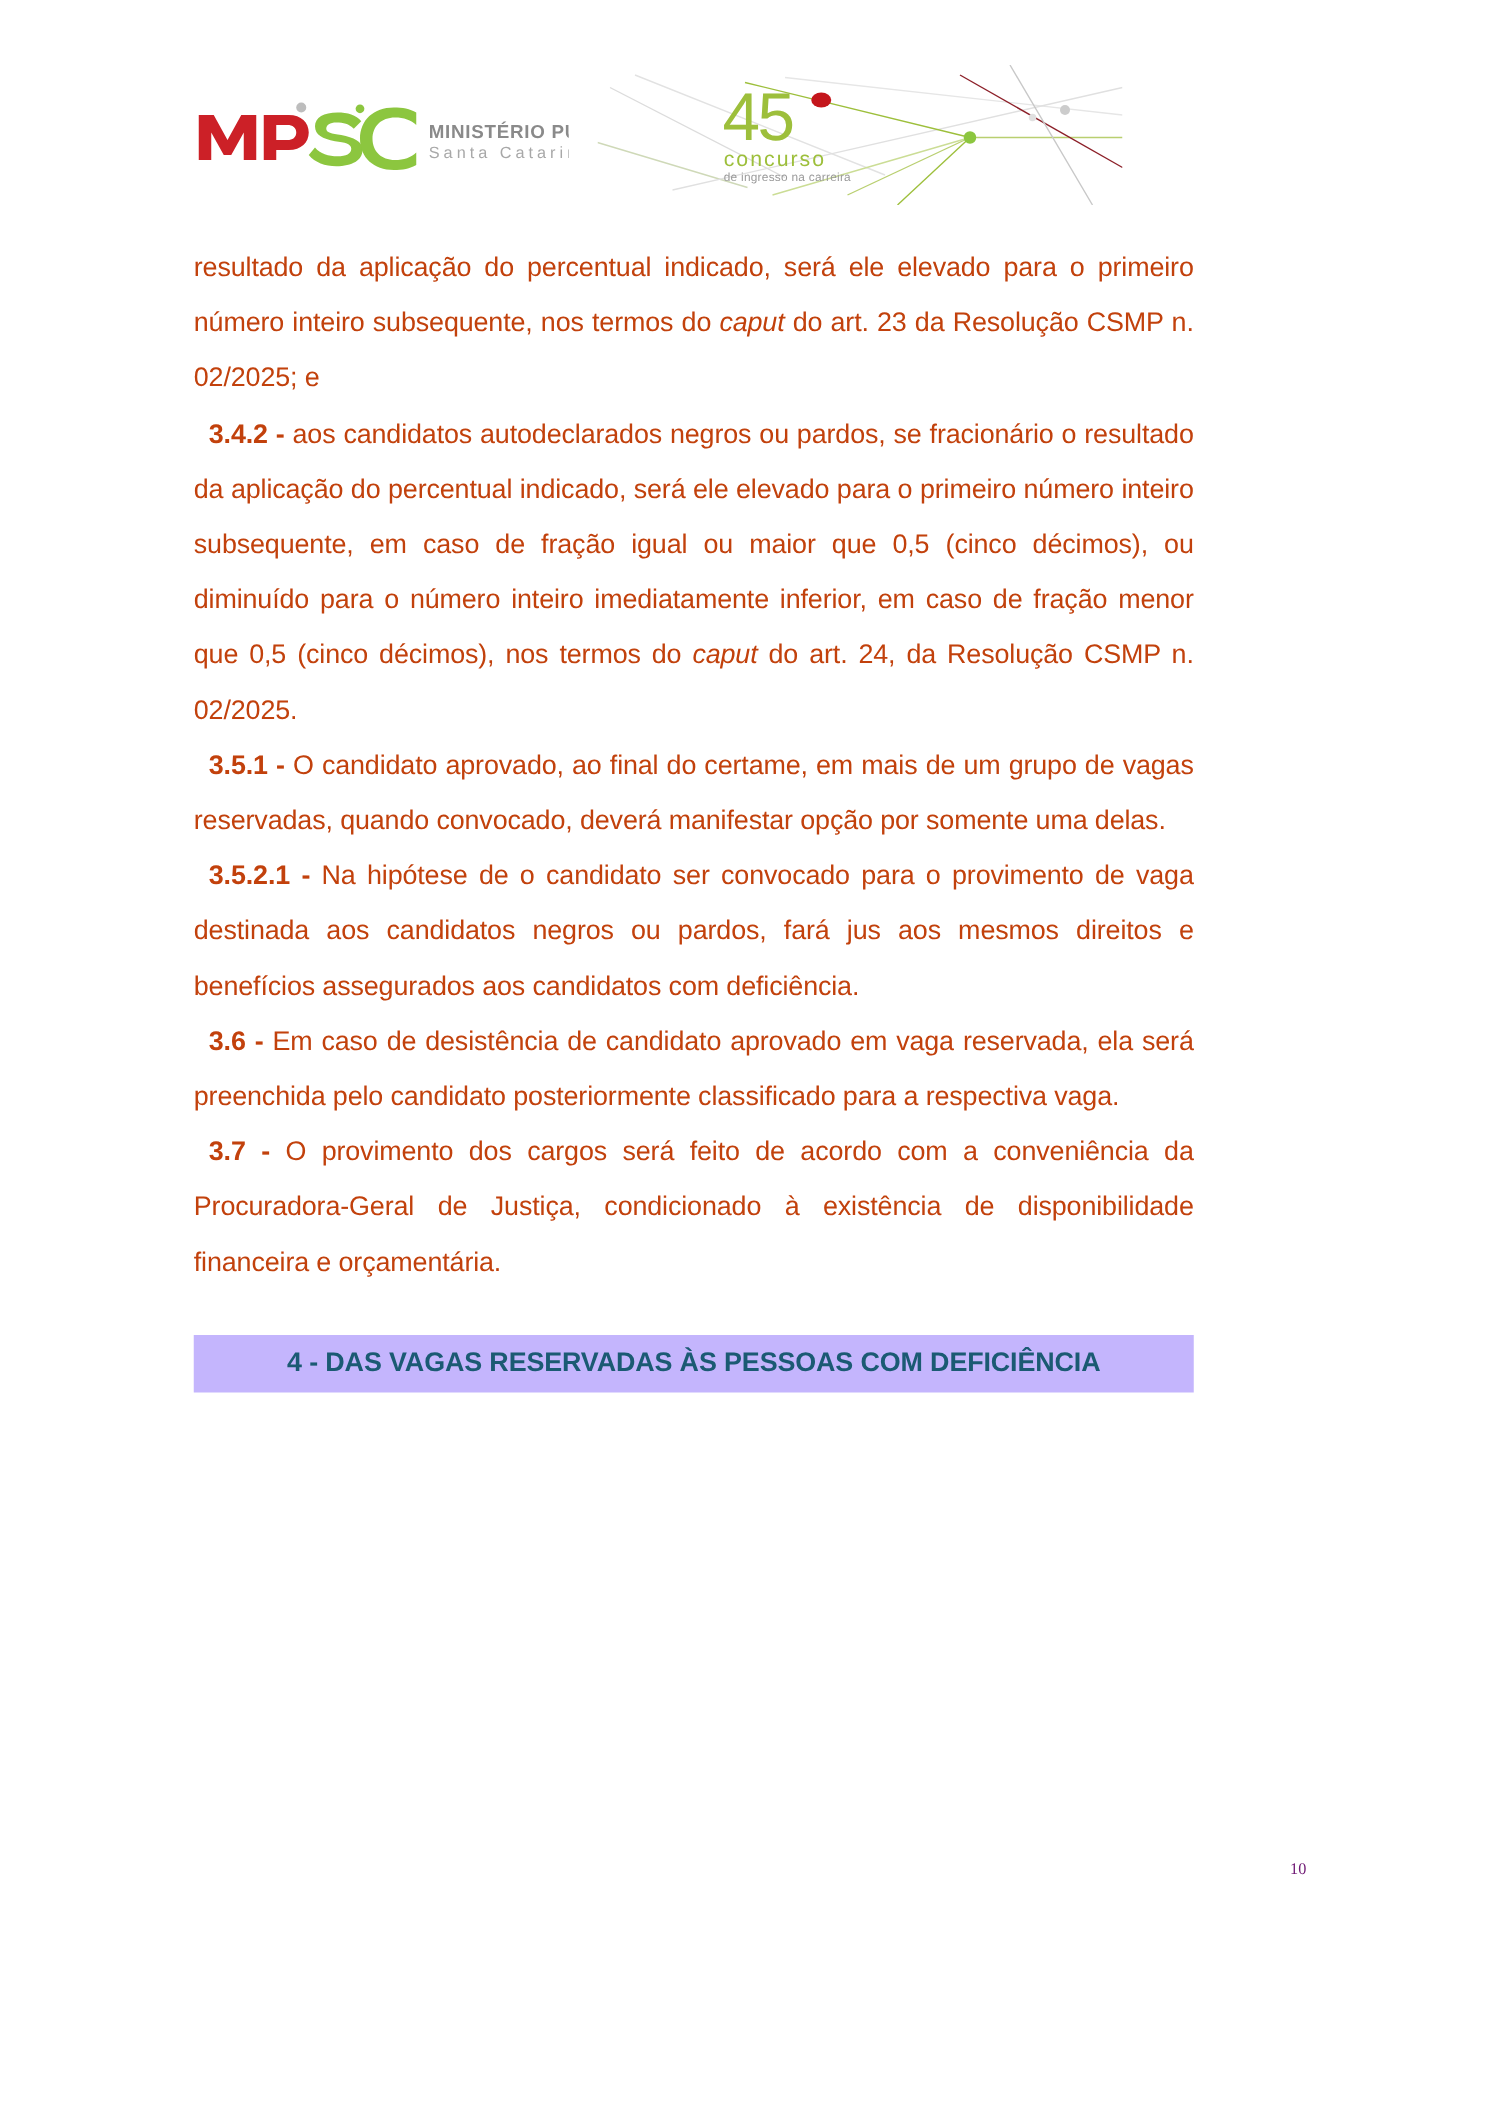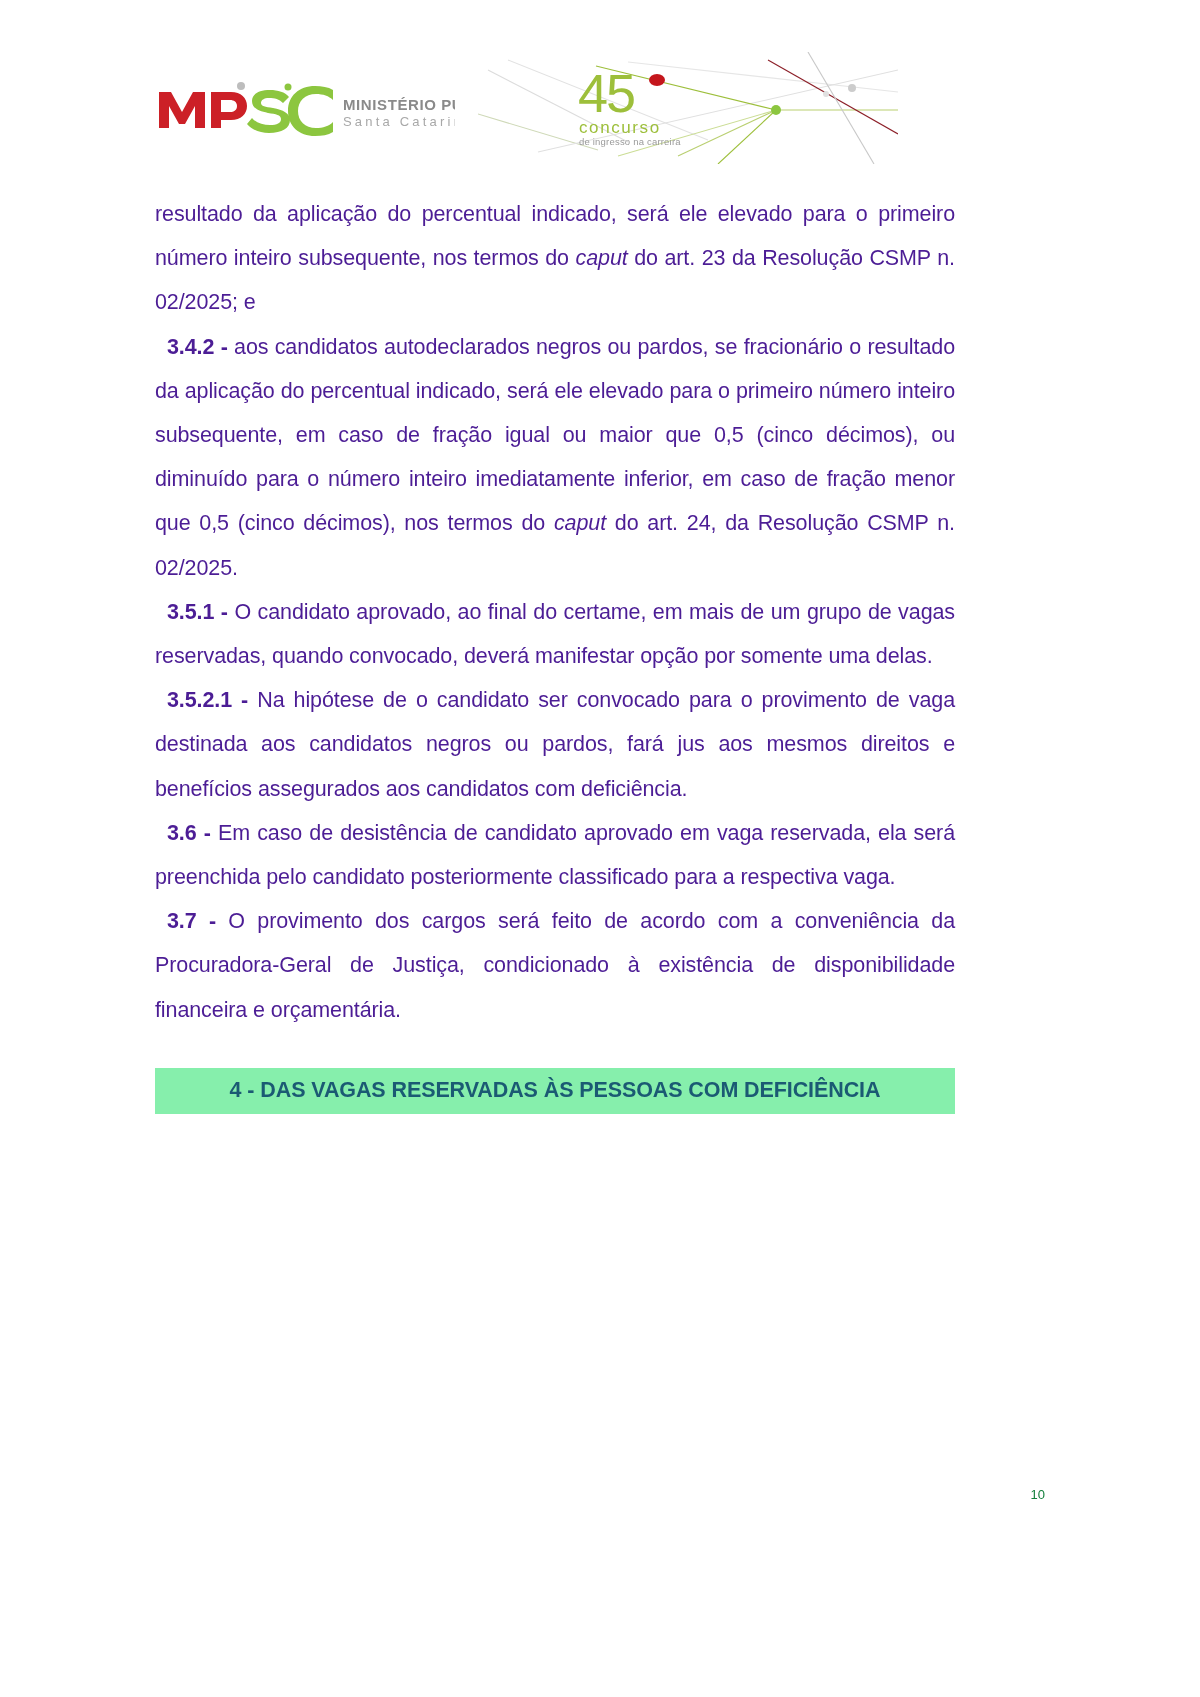--- a/index.html
+++ b/index.html
@@ -61,36 +61,36 @@
   }
 
   p.para {
     margin: 0 0 0 0;
     font-size: 21.5px;
     line-height: 44.2px;
     text-align: justify;
     text-justify: inter-word;
     letter-spacing: -0.1px;
     word-spacing: 0px;
-    color: #4c1d95;
+    color: #c2410c;
   }
   p.para + p.para { margin-top: 0px; }
 
   p.para .num {
     font-weight: bold;
     margin-left: 12px;
   }
   p.para em {
     font-style: italic;
   }
 
   
   .section-heading {
     margin-top: 36px;
-    background: #86efac;
+    background: #c4b5fd;
     width: 800px;
     height: 46px;
     display: flex;
     align-items: center;
     justify-content: center;
     padding: 0 4px;
   }
   .section-heading span {
     font-size: 21.5px;
     font-weight: bold;
@@ -105,22 +105,22 @@
   }
 
   
   .page-number {
     position: absolute;
     right: 155px;
     top: 1487px;
     width: 60px;
     text-align: right;
     font-size: 13px;
-    color: #15803d;
-    font-family: Liberation Sans, sans-serif;
+    color: #701a75;
+    font-family: Liberation Serif, serif;
   }
 </style>
 </head>
 <body>
 
 <div class="page">
 
   <div class="header">
 
     <div class="logo-mpsc">

